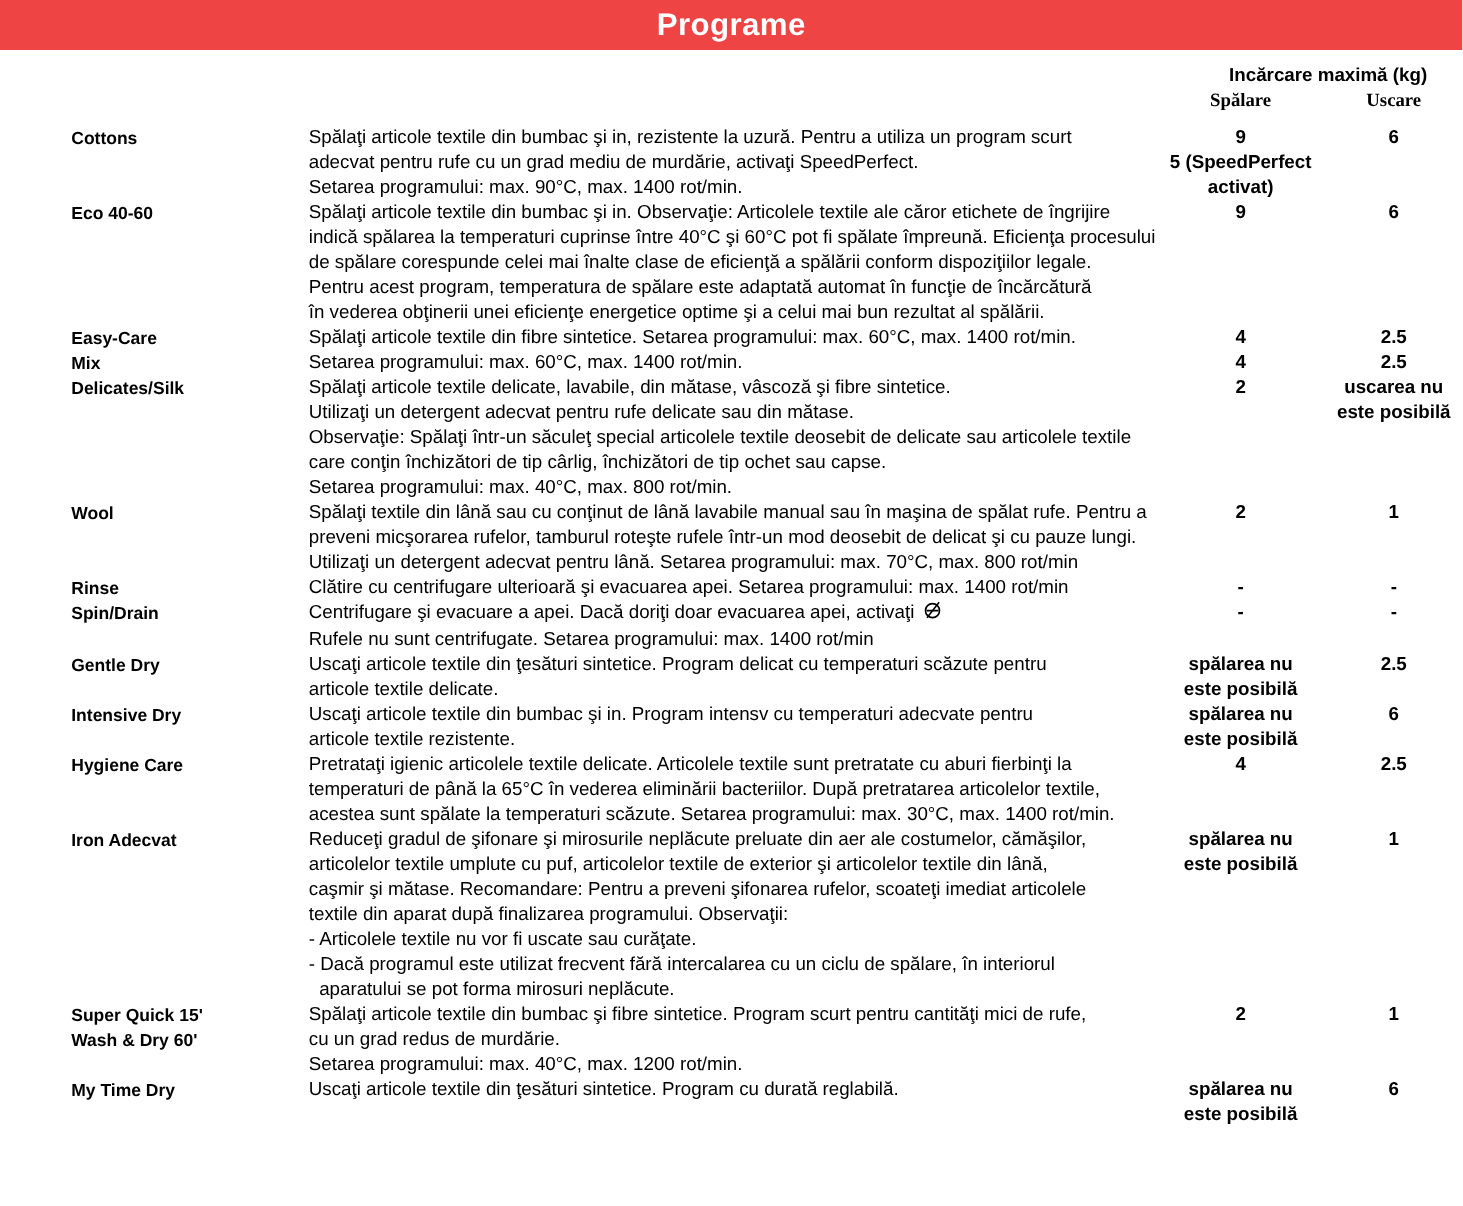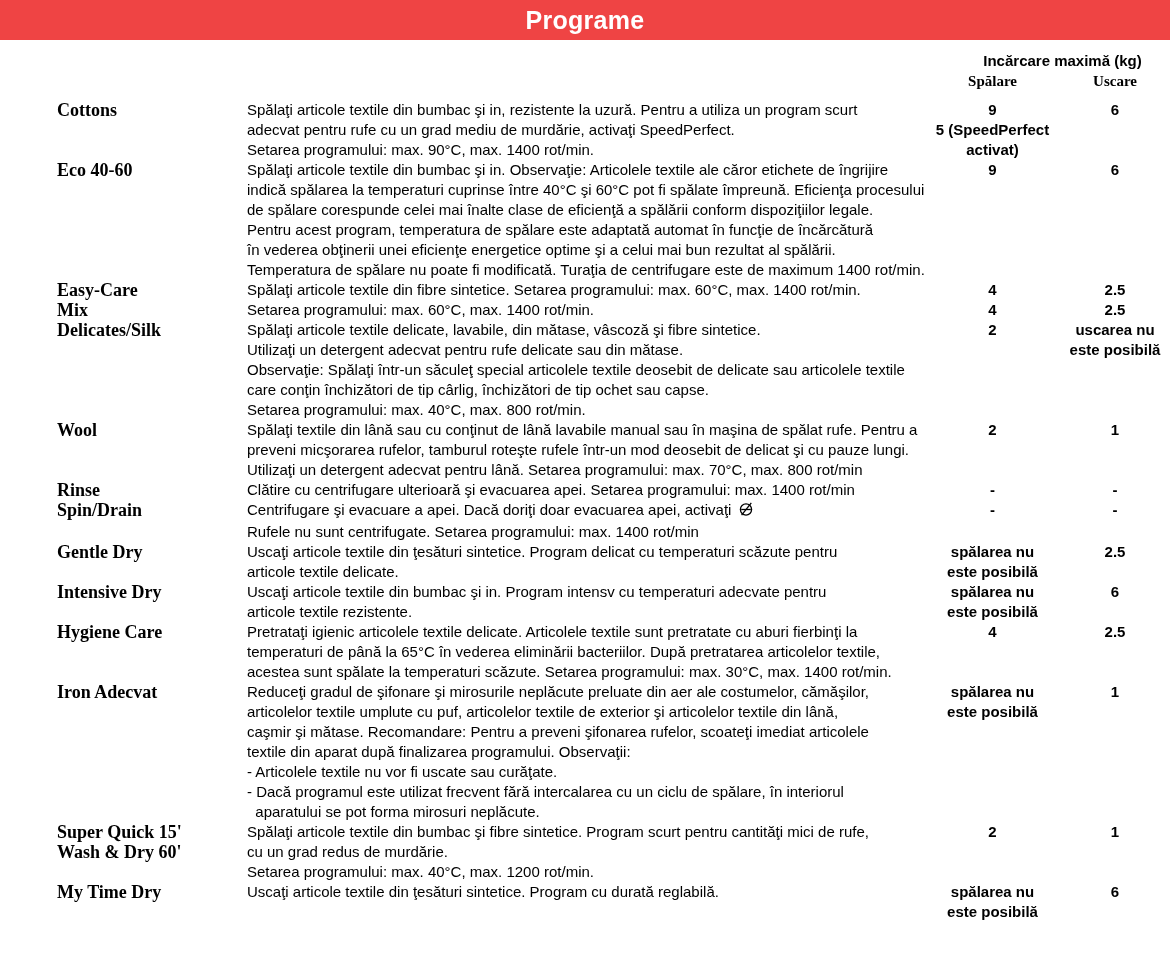--- a/index.html
+++ b/index.html
@@ -31,23 +31,22 @@
   }
   .load-cols { display: flex; margin-left: 925px; width: 245px;
     font-weight: bold; font-size: 15px; line-height: 20px; font-family: Liberation Serif, serif; }
   .load-col-wash { width: 135px; text-align: center; }
   .load-col-dry  { width: 110px; text-align: center; }
 
   #programs { margin-top: 9px; }
   .row { display: flex; align-items: flex-start; }
   .cell-name {
     margin-left: 57px; width: 143px; flex: none;
-    font-weight: bold; font-size: 18px; line-height: 20px;
+    font-weight: bold; font-size: 14px; line-height: 20px;
     white-space: nowrap;
-    font-family: Liberation Serif, serif;
   }
   .cell-desc { width: 725px; flex: none; font-size: 15px; line-height: 20px; }
   .cell-desc .line { white-space: nowrap; margin-left: 47px; }
   .cell-wash { width: 135px; flex: none; text-align: center;
     font-weight: bold; font-size: 15px; line-height: 20px; white-space: nowrap; }
   .cell-dry  { width: 110px; flex: none; text-align: center;
     font-weight: bold; font-size: 15px; line-height: 20px; white-space: nowrap; }
   b { font-weight: normal; }
   .icon-nospin { display: inline-block; vertical-align: -2px; margin-left: 2px; }
 </style>
@@ -89,21 +88,20 @@
       <div class="row">
         <div class="cell-name">
           <div class="line">Eco 40-60</div>
         </div>
         <div class="cell-desc">
           <div class="line"><span>Spălaţi articole textile din bumbac şi in. </span><b>Observaţie:</b><span> Articolele textile ale căror etichete de îngrijire</span></div>
           <div class="line"><span>indică spălarea la temperaturi cuprinse între 40°C şi 60°C pot fi spălate împreună. Eficienţa procesului</span></div>
           <div class="line"><span>de spălare corespunde celei mai înalte clase de eficienţă a spălării conform dispoziţiilor legale.</span></div>
           <div class="line"><span>Pentru acest program, temperatura de spălare este adaptată automat în funcţie de încărcătură</span></div>
           <div class="line"><span>în vederea obţinerii unei eficienţe energetice optime şi a celui mai bun rezultat al spălării.</span></div>
-          <div class="line"><span>Temperatura de spălare nu poate fi modificată. Turaţia de centrifugare este de maximum 1400 rot/min.</span></div>
         </div>
         <div class="cell-wash">
           <div class="line">9</div>
         </div>
         <div class="cell-dry">
           <div class="line">6</div>
         </div>
       </div>
       <div class="row">
         <div class="cell-name">

